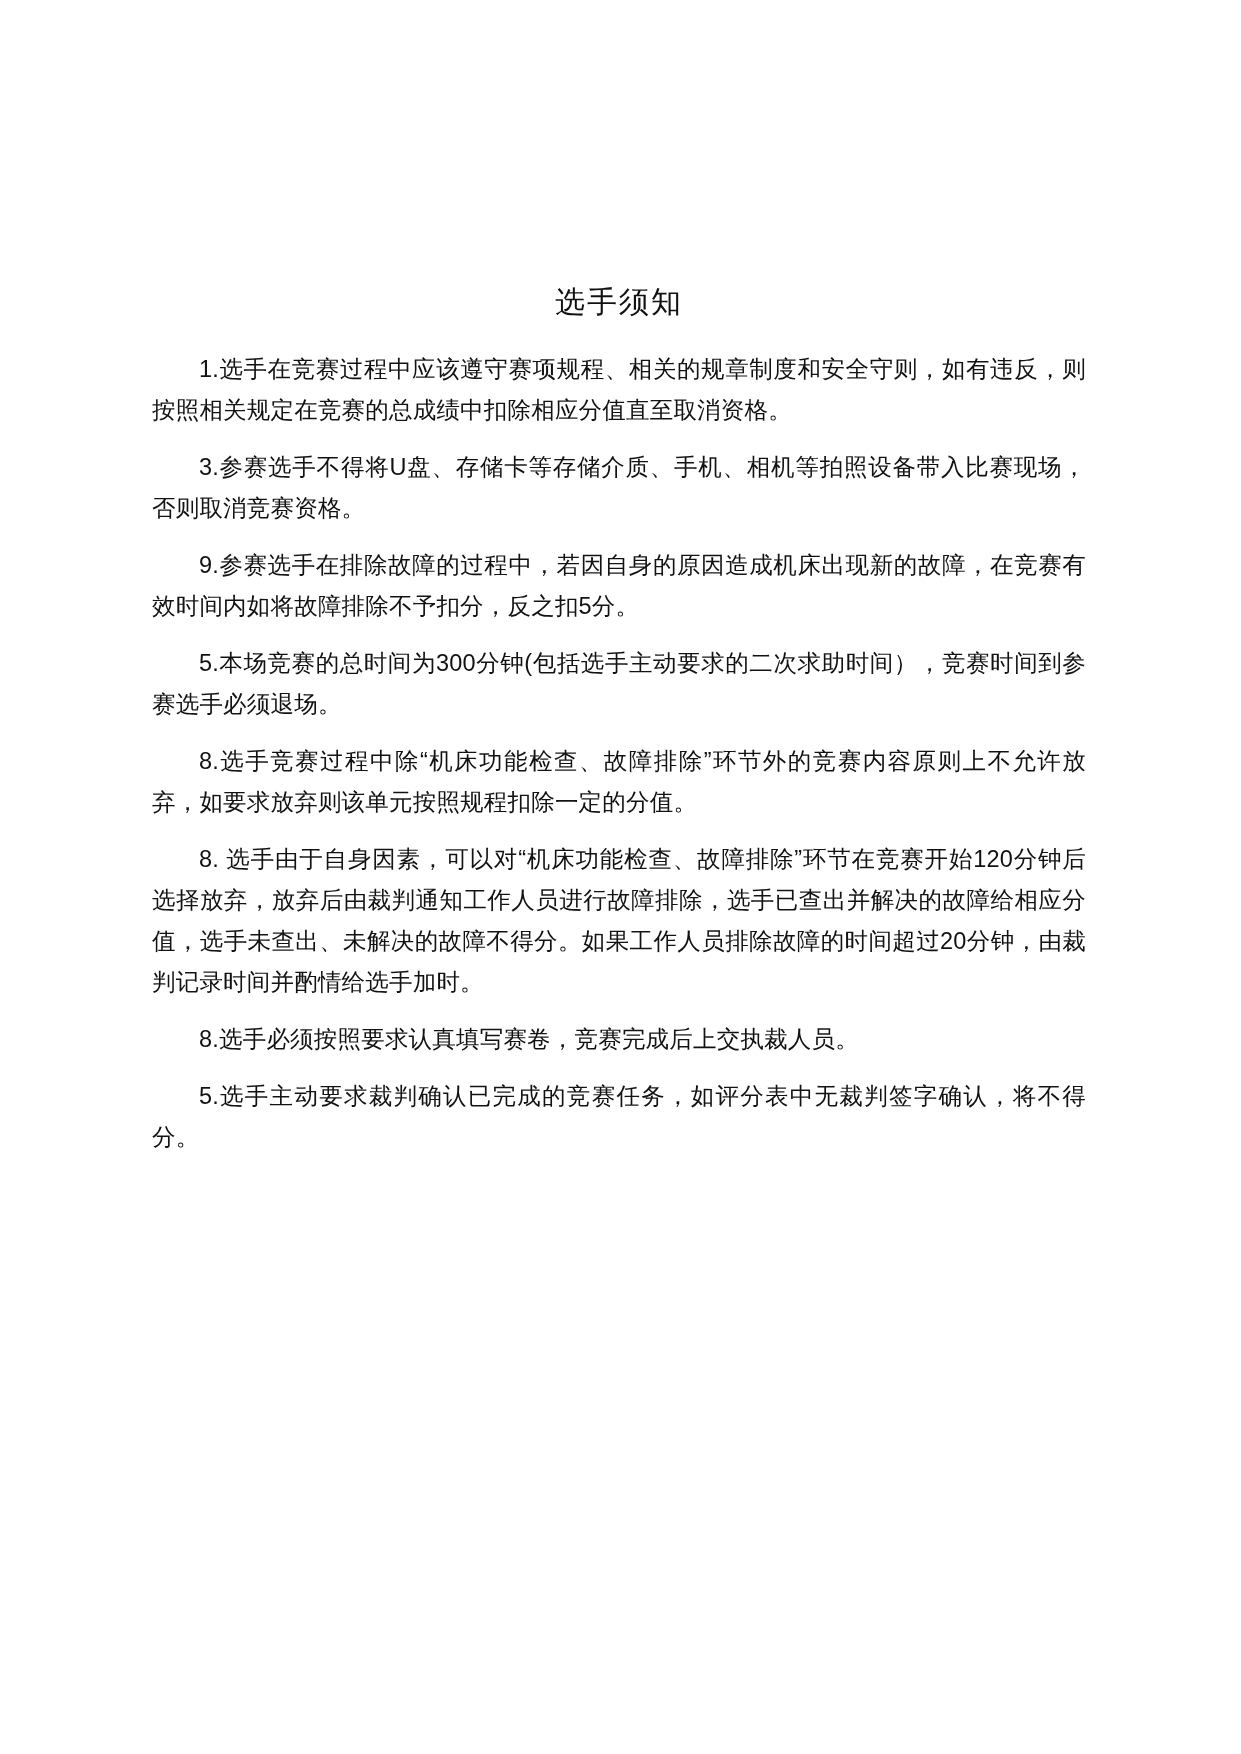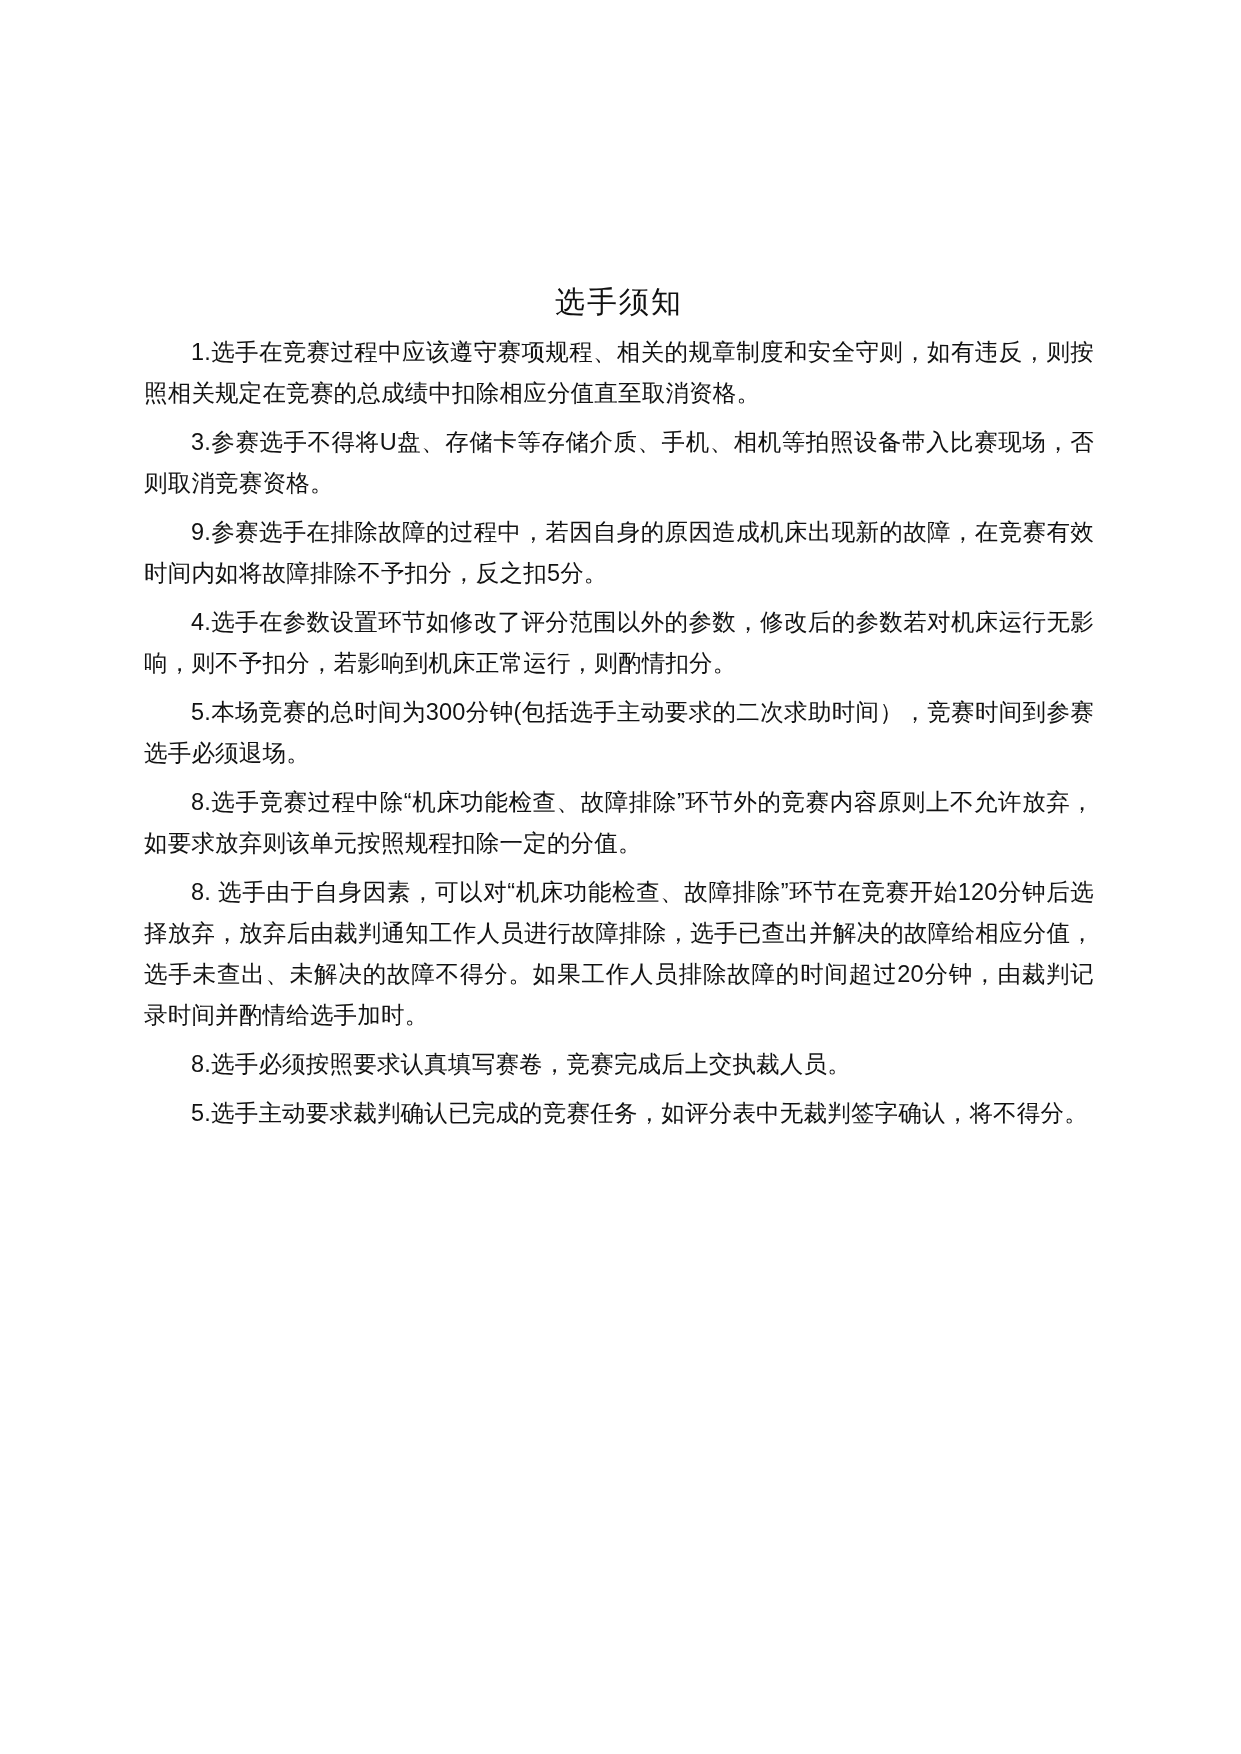--- a/index.html
+++ b/index.html
@@ -28,43 +28,42 @@
     left: 136px;
     top: 280px;
     width: 966px;
   }
   .doc-title {
     text-align: center;
     font-size: 30px;
     line-height: 44px;
     font-weight: 400;
     letter-spacing: 2px;
-    margin: 0 0 8px 0;
+    margin: 0 0 25px 0;
     color: #111111;
   }
   .para {
     font-size: 23.5px;
     line-height: 41px;
     text-align: justify;
     text-justify: inter-ideograph;
-    margin: 8px;
+    margin: 16px;
     text-indent: 2em;
     color: #121212;
     letter-spacing: 0.2px;
   }
 </style>
 </head>
 <body>
 
 <div class="page">
   <div class="content">
     <h1 class="doc-title">选手须知</h1>
     <p class="para">1.选手在竞赛过程中应该遵守赛项规程、相关的规章制度和安全守则，如有违反，则按照相关规定在竞赛的总成绩中扣除相应分值直至取消资格。</p>
     <p class="para">3.参赛选手不得将U盘、存储卡等存储介质、手机、相机等拍照设备带入比赛现场，否则取消竞赛资格。</p>
     <p class="para">9.参赛选手在排除故障的过程中，若因自身的原因造成机床出现新的故障，在竞赛有效时间内如将故障排除不予扣分，反之扣5分。</p>
-    <p class="para">4.选手在参数设置环节如修改了评分范围以外的参数，修改后的参数若对机床运行无影响，则不予扣分，若影响到机床正常运行，则酌情扣分。</p>
     <p class="para">5.本场竞赛的总时间为300分钟(包括选手主动要求的二次求助时间），竞赛时间到参赛选手必须退场。</p>
     <p class="para">8.选手竞赛过程中除“机床功能检查、故障排除”环节外的竞赛内容原则上不允许放弃，如要求放弃则该单元按照规程扣除一定的分值。</p>
     <p class="para">8. 选手由于自身因素，可以对“机床功能检查、故障排除”环节在竞赛开始120分钟后选择放弃，放弃后由裁判通知工作人员进行故障排除，选手已查出并解决的故障给相应分值，选手未查出、未解决的故障不得分。如果工作人员排除故障的时间超过20分钟，由裁判记录时间并酌情给选手加时。</p>
     <p class="para">8.选手必须按照要求认真填写赛卷，竞赛完成后上交执裁人员。</p>
     <p class="para">5.选手主动要求裁判确认已完成的竞赛任务，如评分表中无裁判签字确认，将不得分。</p>
   </div>
 </div>
 
 </body></html>

